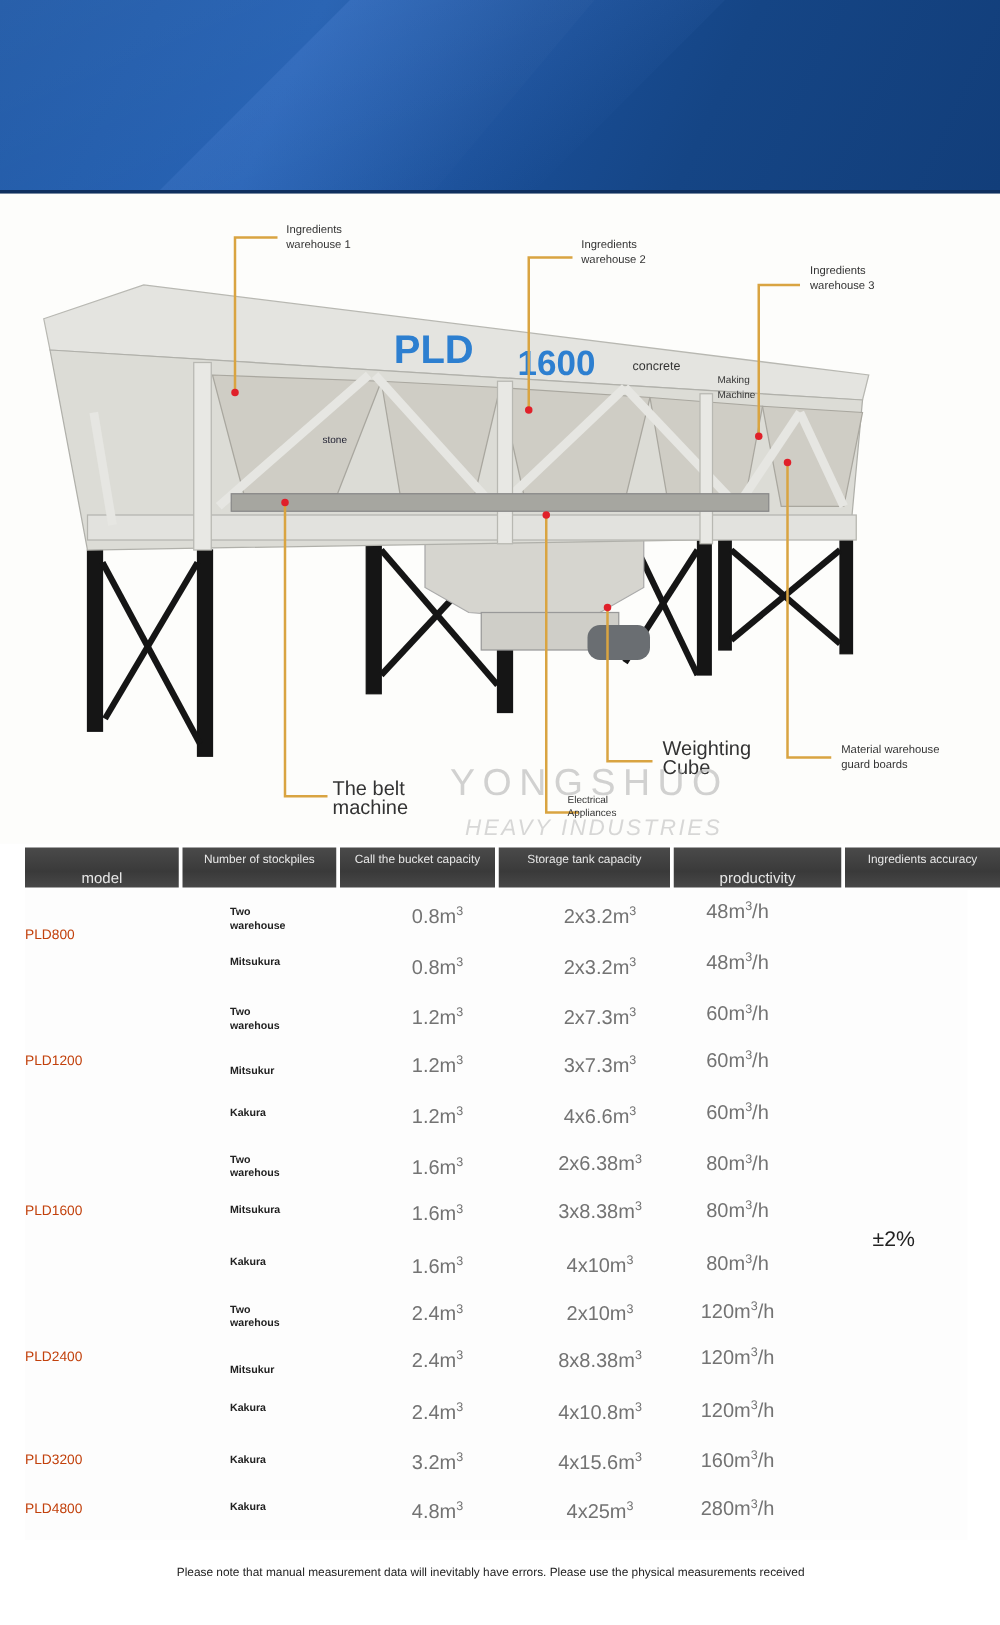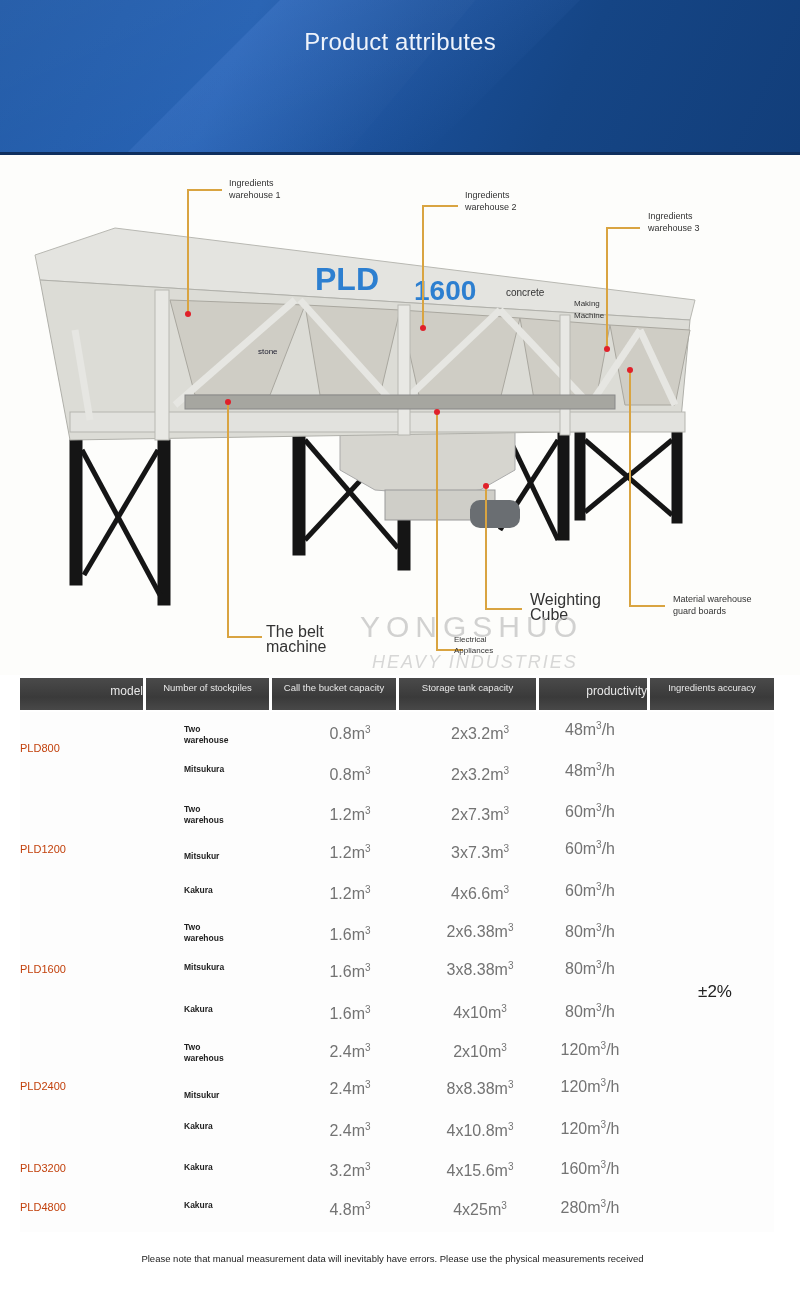--- a/index.html
+++ b/index.html
@@ -14,41 +14,40 @@
   .illustration { position: absolute; left: 0; top: 155px; width: 800px; height: 520px; background: #fdfdfb; }
   .illustration svg { position: absolute; left: 0; top: 0; }
   .callout { position: absolute; font-size: 9px; line-height: 12px; color: #333; }
   .callout.lg { font-size: 16px; line-height: 15px; }
 
   .watermark { position: absolute; left: 360px; top: 610px; color: rgba(180,180,180,0.6); font-size: 30px; letter-spacing: 6px; font-weight: 300; }
   .watermark2 { position: absolute; left: 372px; top: 652px; color: rgba(190,190,190,0.6); font-size: 18px; font-style: italic; letter-spacing: 2px; }
 
   .table-head { position: absolute; top: 678px; left: 20px; height: 32px; display: flex; gap: 3px; }
   .th { background: linear-gradient(#4a4a4a, #3a3a3a 60%, #484848); color: #e8e8e8; font-size: 9.5px; text-align: center; padding-top: 4px; height: 32px; }
-  .th.big { font-size: 12px; padding-top: 6px; text-align: right; }
+  .th.big { font-size: 12px; padding-top: 17px; }
 
   .table-body { position: absolute; left: 20px; top: 712px; width: 754px; height: 520px; background: #fdfdfd; }
   .model { position: absolute; left: 0; width: 124px; text-align: left; font-size: 11px; color: #c2410c; }
   .pile { position: absolute; left: 164px; font-size: 8.5px; line-height: 11px; color: #222; font-weight: bold; }
   .cell { position: absolute; font-size: 16px; color: #737373; text-align: center; }
   .cell sup { font-size: 10px; }
   .c-bucket { left: 280px; width: 100px; }
   .c-storage { left: 395px; width: 130px; }
   .c-prod { left: 520px; width: 100px; text-align: center; }
   .accuracy { position: absolute; left: 650px; top: 270px; width: 90px; text-align: center; font-size: 17px; color: #222; }
 
   .footnote { position: absolute; left: 0; top: 1253px; width: 785px; text-align: center; font-size: 9.5px; color: #222; }
 </style>
 </head>
 <body>
 
 <div class="banner">
   <div class="sweep1"></div>
   <div class="sweep2"></div>
-  <div class="title">Product attributes</div>
 </div>
 <div class="banner-bottom"></div>
 
 <div class="illustration">
   <svg width="800" height="520" viewBox="0 155 800 520">
 
     <g fill="#151515" stroke="#151515">
       <rect x="70" y="440" width="12" height="145"></rect>
       <rect x="158" y="440" width="12" height="165"></rect>
       <line x1="82" y1="450" x2="160" y2="595" stroke-width="5"></line>
@@ -160,21 +159,21 @@
 </div>
 
 <div class="watermark">YONGSHUO</div>
 <div class="watermark2">HEAVY INDUSTRIES</div>
 
 <div class="table-head">
   <div class="th big" style="width:123px;">model</div>
   <div class="th" style="width:123px;">Number of stockpiles</div>
   <div class="th" style="width:124px;">Call the bucket capacity</div>
   <div class="th" style="width:137px;">Storage tank capacity</div>
-  <div class="th big" style="width:108px;">productivity</div>
+  <div class="th big" style="width:134px;">productivity</div>
   <div class="th" style="width:124px;">Ingredients accuracy</div>
 </div>
 
 <div class="table-body">
 
   <div class="model" style="top:30px;">PLD800</div>
   <div class="model" style="top:131px;">PLD1200</div>
   <div class="model" style="top:251px;">PLD1600</div>
   <div class="model" style="top:368px;">PLD2400</div>
   <div class="model" style="top:450px;">PLD3200</div>

